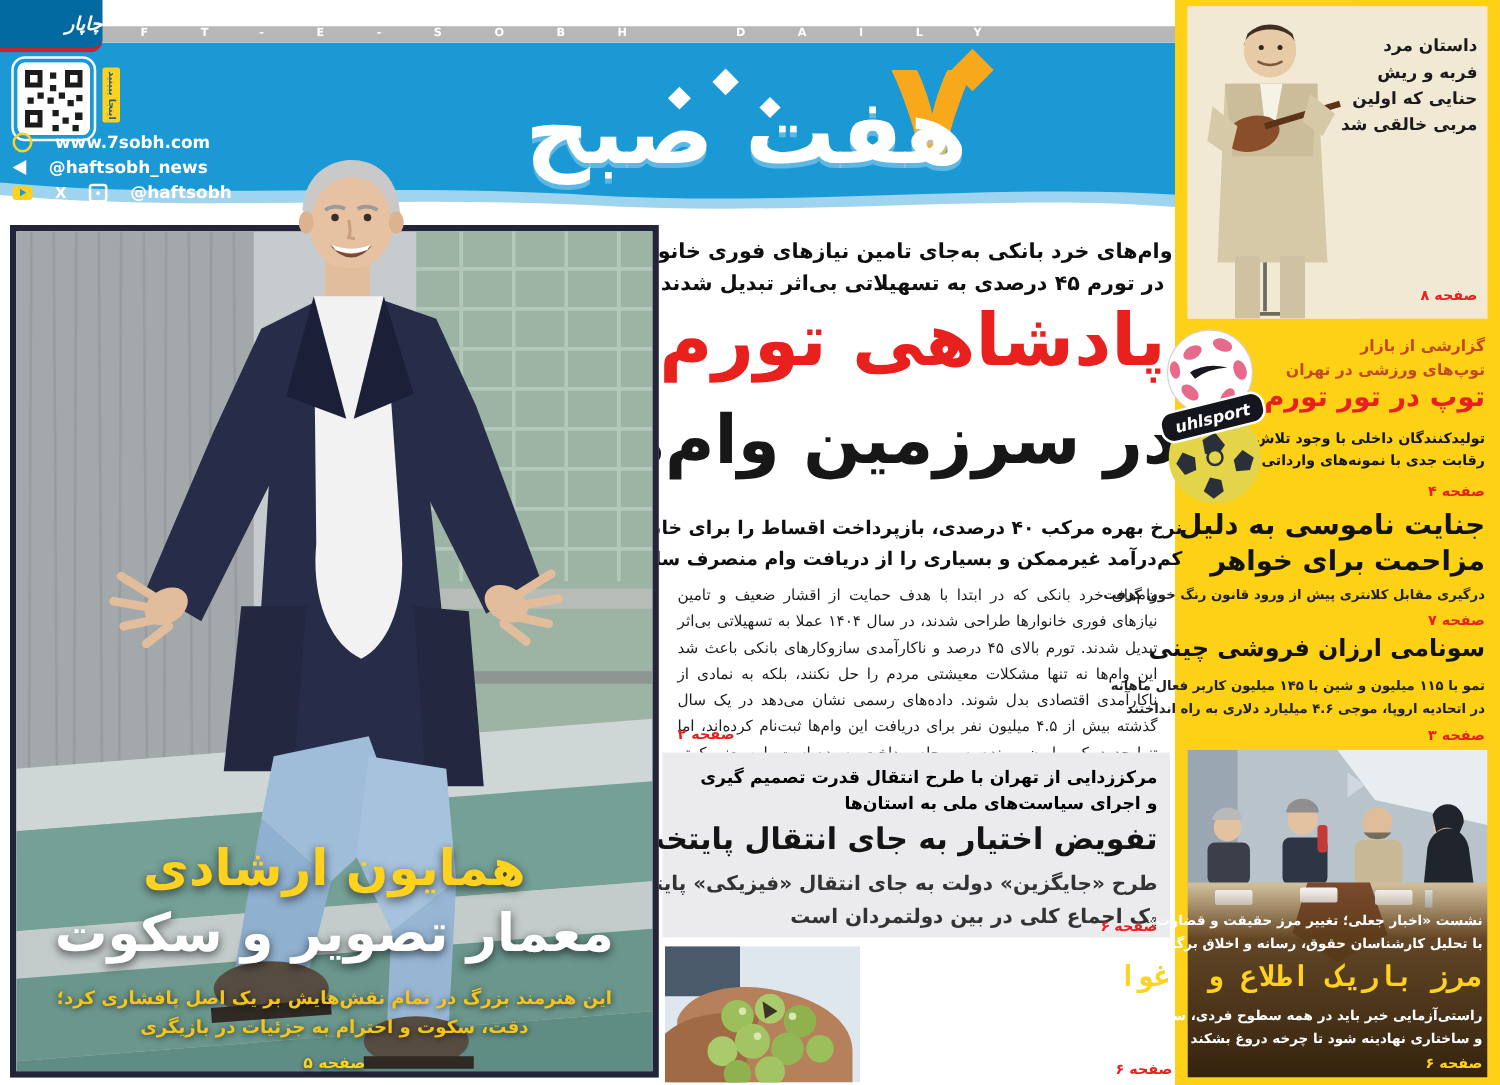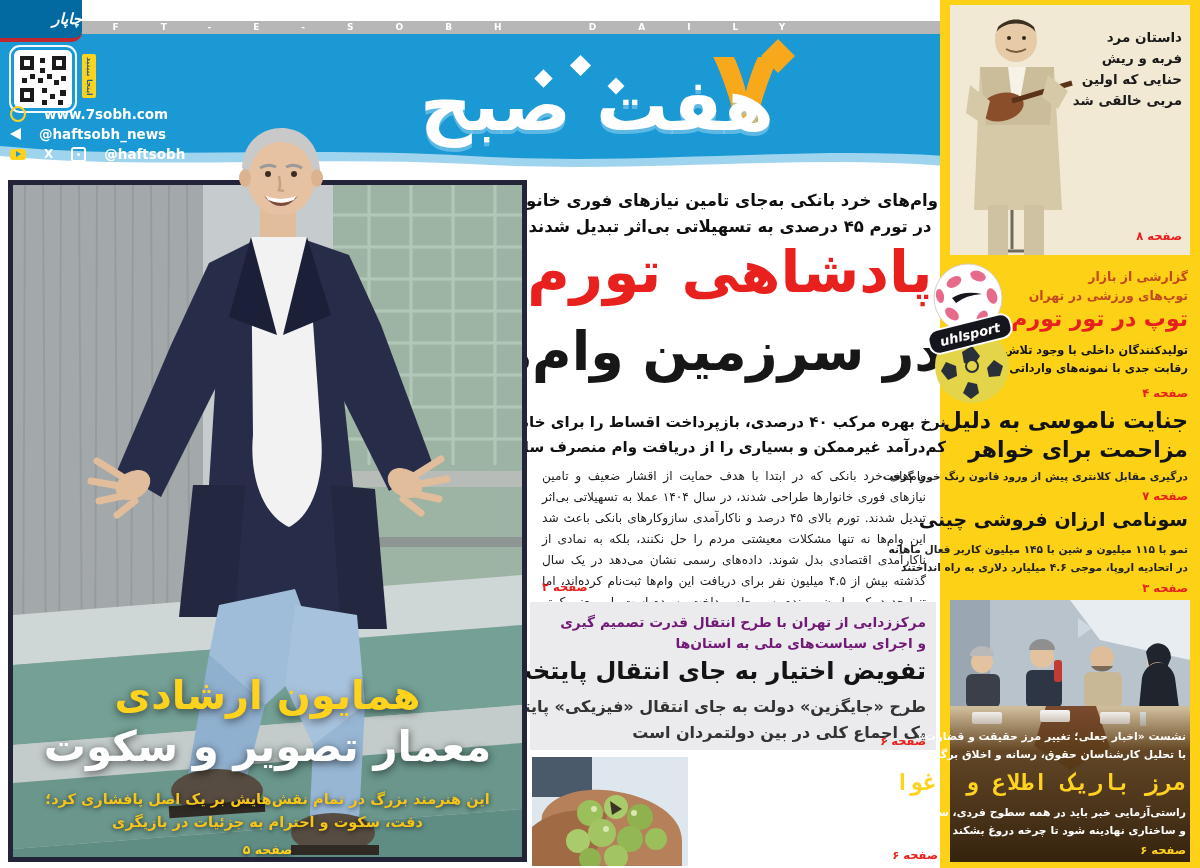--- a/index.html
+++ b/index.html
@@ -77,21 +77,21 @@
 
   
   .lead-kicker{left:522px;top:188px;width:416px;font-size:16.5px;color:#0f0f0f;line-height:1.55;}
   .head-red{left:518px;top:238px;width:424px;font-size:58px;color:#e8201e;white-space:nowrap;}
   .head-black{left:518px;top:320px;width:424px;font-size:54px;color:#171717;white-space:nowrap;}
   .main-deck{left:514px;top:410px;width:432px;font-size:15px;color:#101010;line-height:1.65;}
   .main-body{left:542px;top:466px;width:384px;font-size:12.2px;color:#1c1c1c;line-height:1.72;
              text-align:justify;}
   .main-page{left:542px;top:580px;width:120px;text-align:left;}
   .capbg{left:530px;top:602px;width:406px;height:148px;background:#ebebee;}
-  .cap-kicker{left:538px;top:612px;width:388px;font-size:13.8px;color:#701a75;line-height:1.55;}
+  .cap-kicker{left:538px;top:612px;width:388px;font-size:13.8px;color:#000000;line-height:1.55;}
   .cap-head{left:538px;top:657px;width:388px;font-size:24px;color:#141414;white-space:nowrap;}
   .cap-deck{left:538px;top:694px;width:388px;font-size:16px;color:#333;line-height:1.6;}
   .cap-page{left:538px;top:734px;width:388px;}
   .walnutimg{left:532px;top:757px;width:156px;height:109px;}
   .wal-kicker{left:692px;top:766px;width:246px;font-size:12.3px;color:#101010;line-height:1.6;}
   .wal-head{left:692px;top:810px;width:246px;font-size:23px;color:#141414;white-space:nowrap;}
   .wal-page{left:692px;top:848px;width:246px;}
 
   
   .photo{left:8px;top:180px;width:519px;height:682px;border:5px solid #23233a;box-sizing:border-box;

